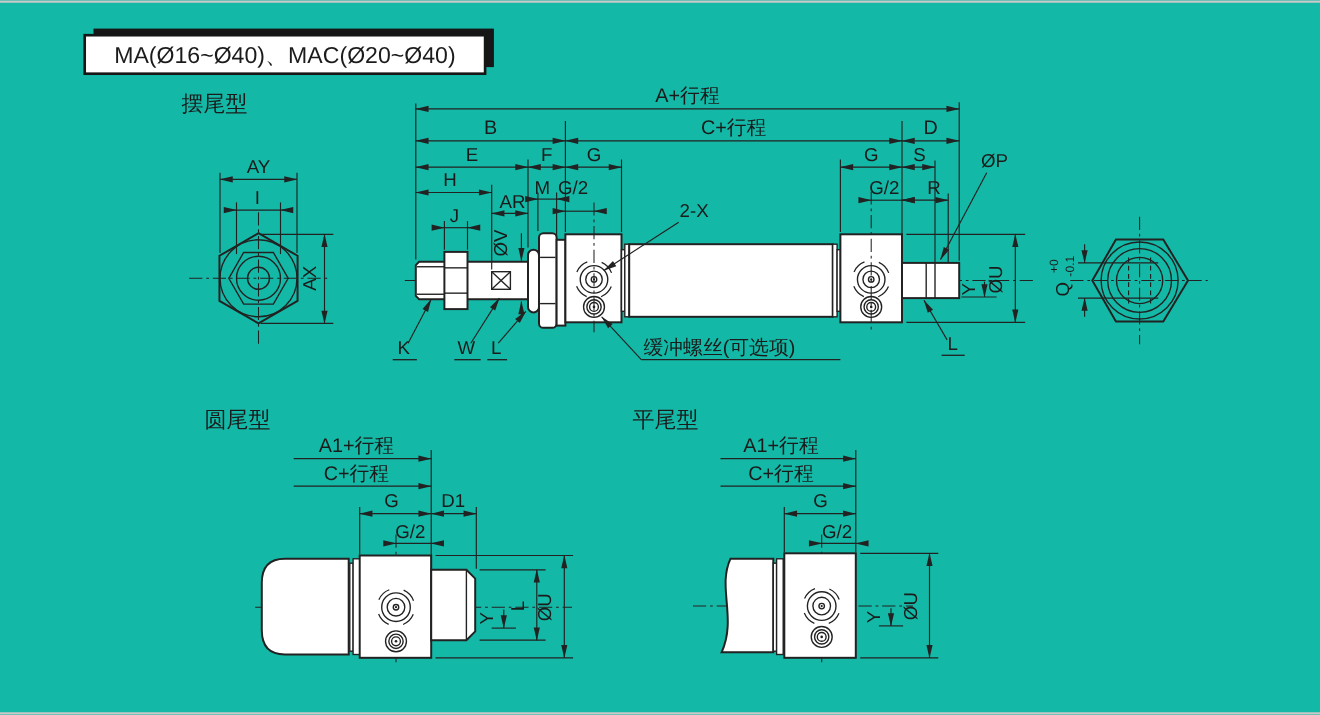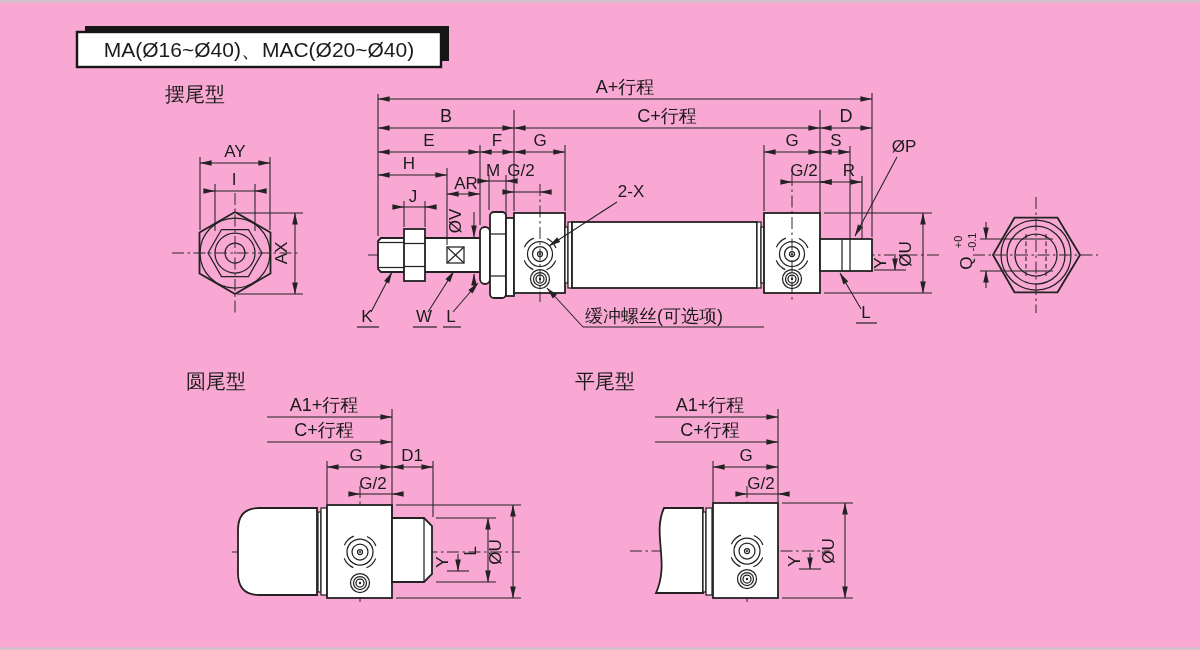--- a/index.html
+++ b/index.html
@@ -1,16 +1,16 @@
 <!DOCTYPE html>
 <html><head>
 <meta charset="utf-8">
 <style>
   html,body{margin:0;padding:0;background:#fff;}
-  .stage{position:relative;width:1200px;height:650px;background:#f9a8d4;overflow:hidden;
+  .stage{position:relative;width:1200px;height:650px;background:#14b8a6;overflow:hidden;
          font-family:"Liberation Sans","DejaVu Sans",sans-serif;}
   svg text{fill:#1b1b1b;font-family:"Liberation Sans","DejaVu Sans",sans-serif;}
   .ol {stroke:#222;stroke-width:1.8;fill:none;stroke-linejoin:miter;}
   .olf{stroke:#222;stroke-width:1.8;fill:#ffffff;stroke-linejoin:miter;}
   .in {stroke:#222;stroke-width:1.25;fill:none;}
   .inf{stroke:#222;stroke-width:1.25;fill:#ffffff;}
   .dim{stroke:#222;stroke-width:1.05;fill:none;}
   .cl {stroke:#222;stroke-width:0.95;fill:none;stroke-dasharray:12 3.5 2.5 3.5;}
   .hid{stroke:#222;stroke-width:1.05;fill:none;stroke-dasharray:4.5 3;}
   .arc4{stroke:#222;stroke-width:1.15;fill:none;}

